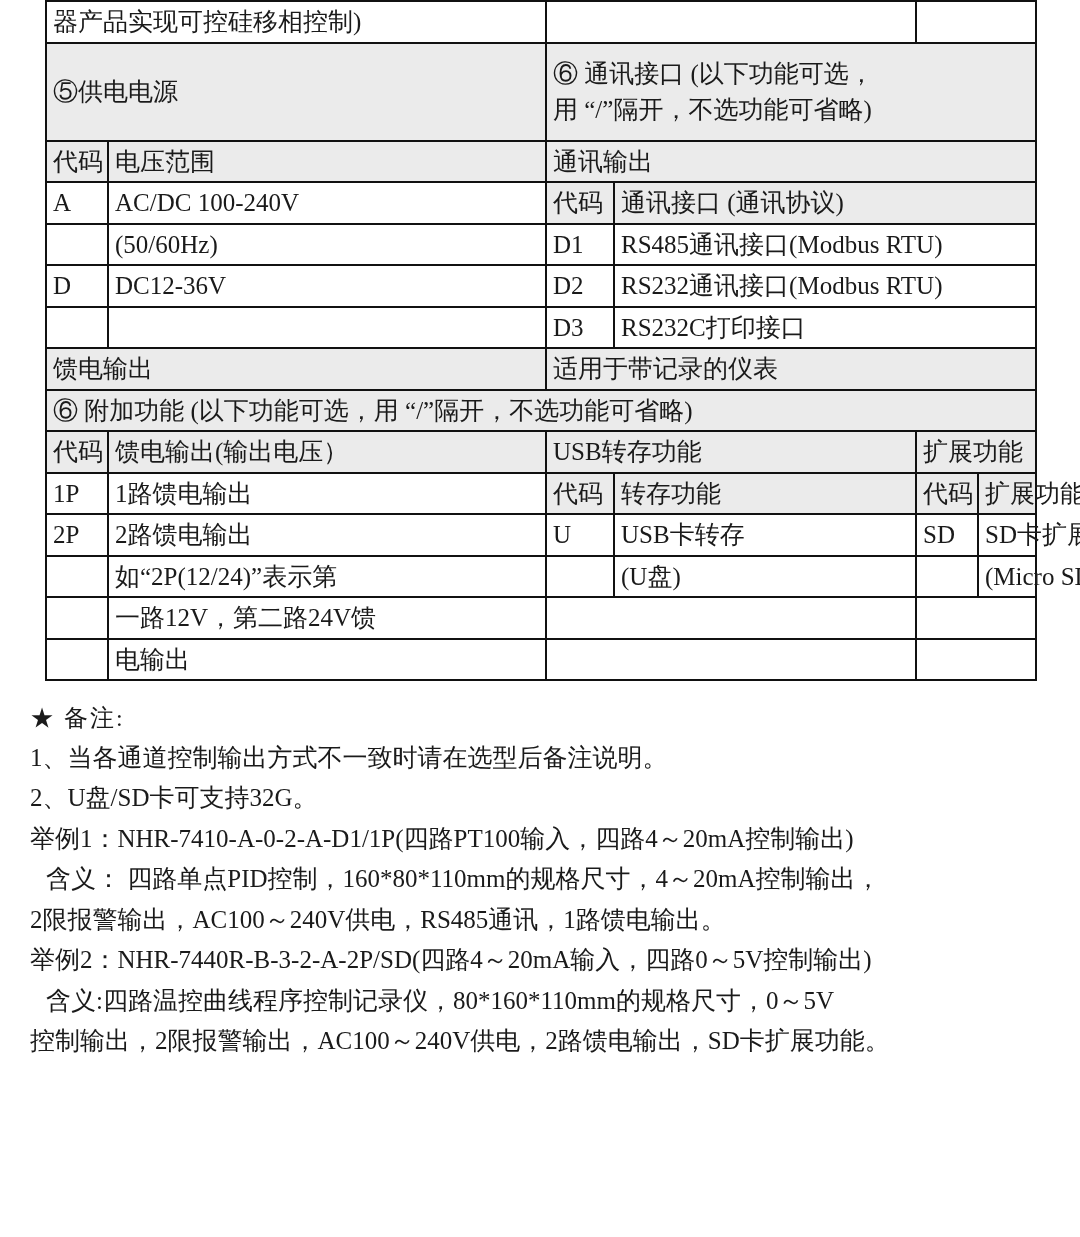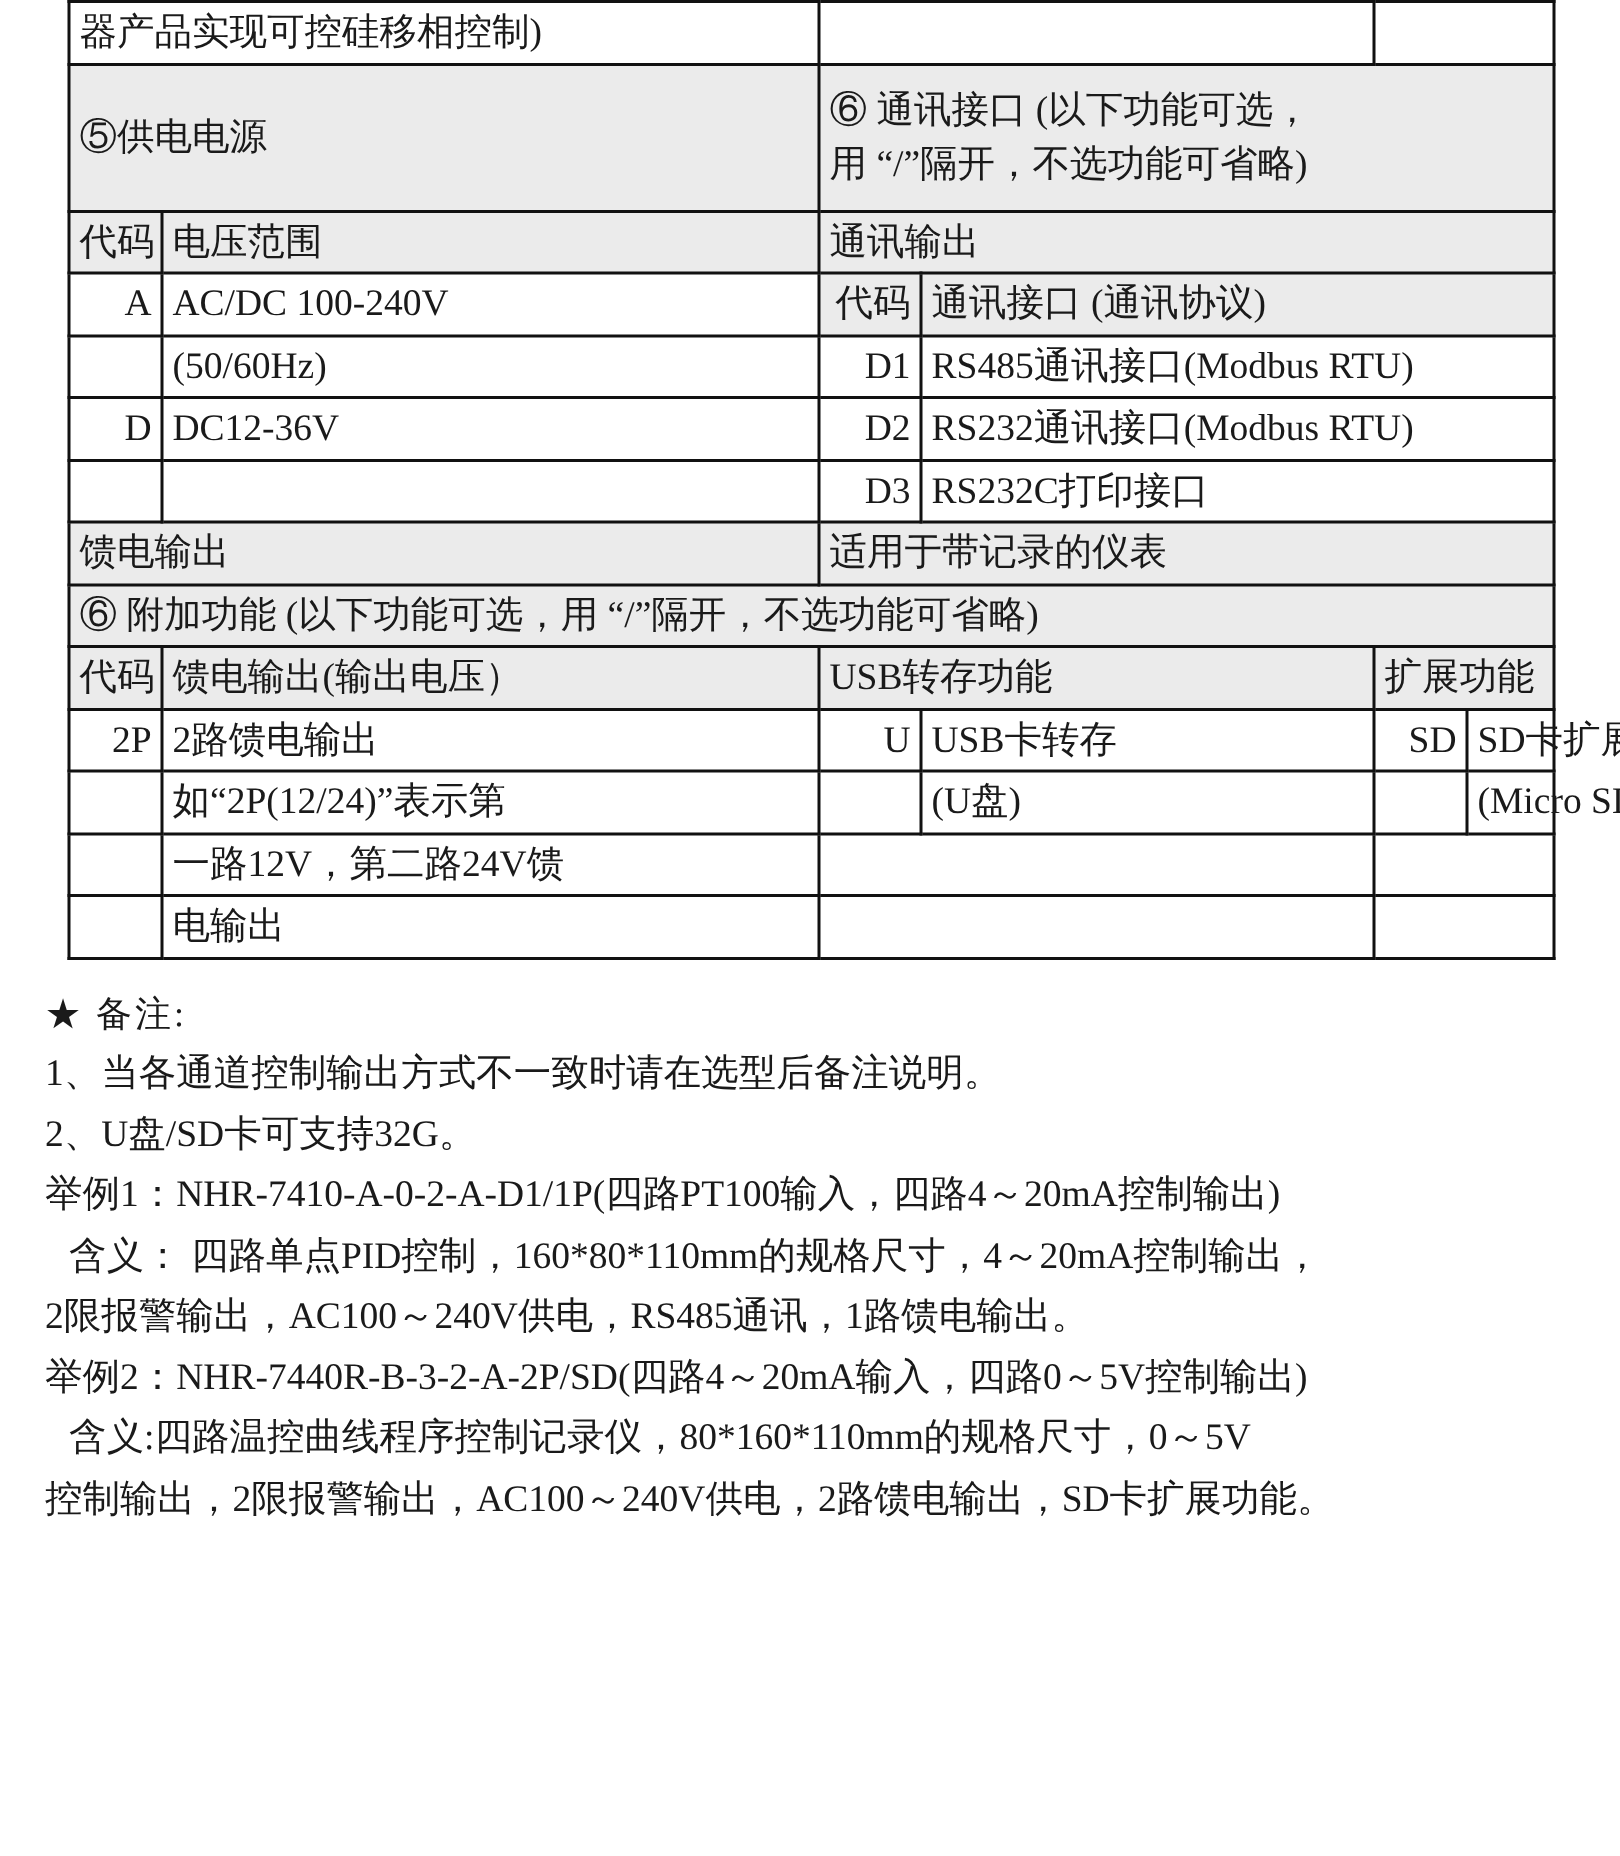--- a/index.html
+++ b/index.html
@@ -36,21 +36,21 @@
     vertical-align: middle;
     font-size: 25px;
     line-height: 1.42;
     font-family: "Liberation Serif", "DejaVu Serif", serif;
   }
   td.shade {
     background: #ebebeb;
   }
   td.nb-top { border-top: none; }
   td.nb-bottom { border-bottom: none; }
-  .center { text-align: right; }
+  .center { text-align: left; }
   .nowrap { white-space: nowrap; }
   .hdr {
     font-size: 26px;
   }
   .two-line {
     line-height: 1.45;
   }
 
   
   .notes {
@@ -144,20 +144,28 @@
       <td colspan="6" class="shade hdr">⑥ 附加功能 (以下功能可选，用 “/”隔开，不选功能可省略)</td>
     </tr>
 
     <tr>
       <td class="center shade nowrap">代码</td>
       <td class="shade nowrap">馈电输出(输出电压）</td>
       <td colspan="2" class="shade nowrap">USB转存功能</td>
       <td colspan="2" class="shade nowrap">扩展功能</td>
     </tr>
 
+    <tr>
+      <td class="center">1P</td>
+      <td>1路馈电输出</td>
+      <td class="center shade nowrap">代码</td>
+      <td class="shade nowrap">转存功能</td>
+      <td class="center shade nowrap">代码</td>
+      <td class="shade nowrap">扩展功能</td>
+    </tr>
 
     <tr>
       <td class="center nb-bottom">2P</td>
       <td class="nb-bottom">2路馈电输出</td>
       <td class="center nb-bottom">U</td>
       <td class="nb-bottom">USB卡转存</td>
       <td class="center nb-bottom">SD</td>
       <td class="nb-bottom nowrap">SD卡扩展</td>
     </tr>
 

